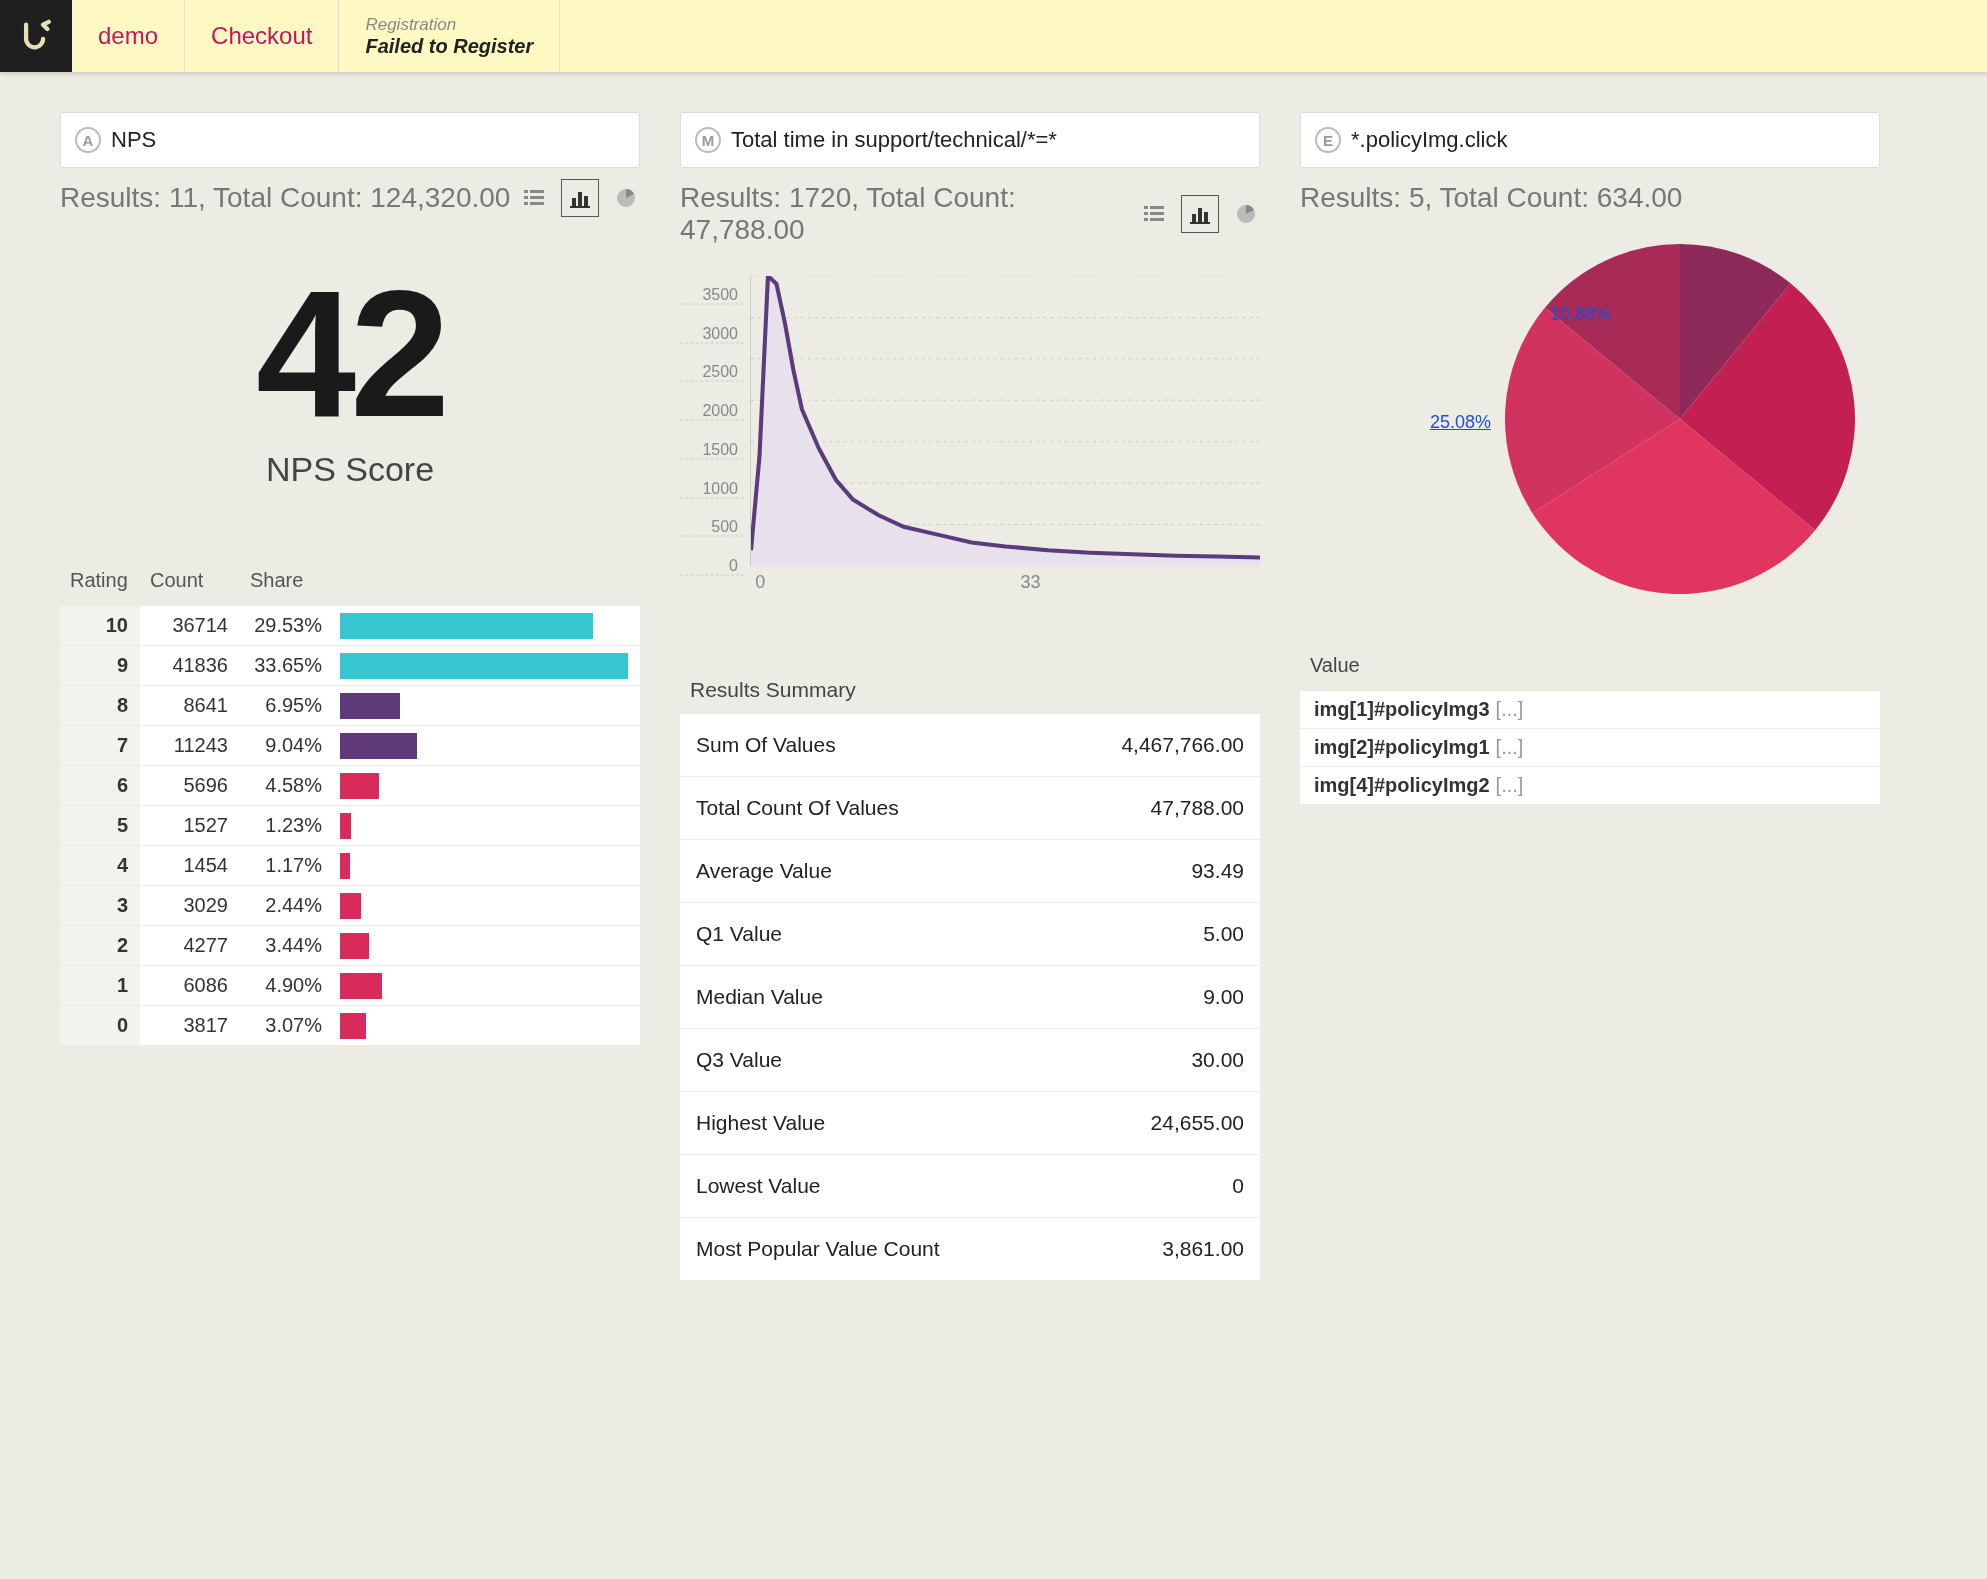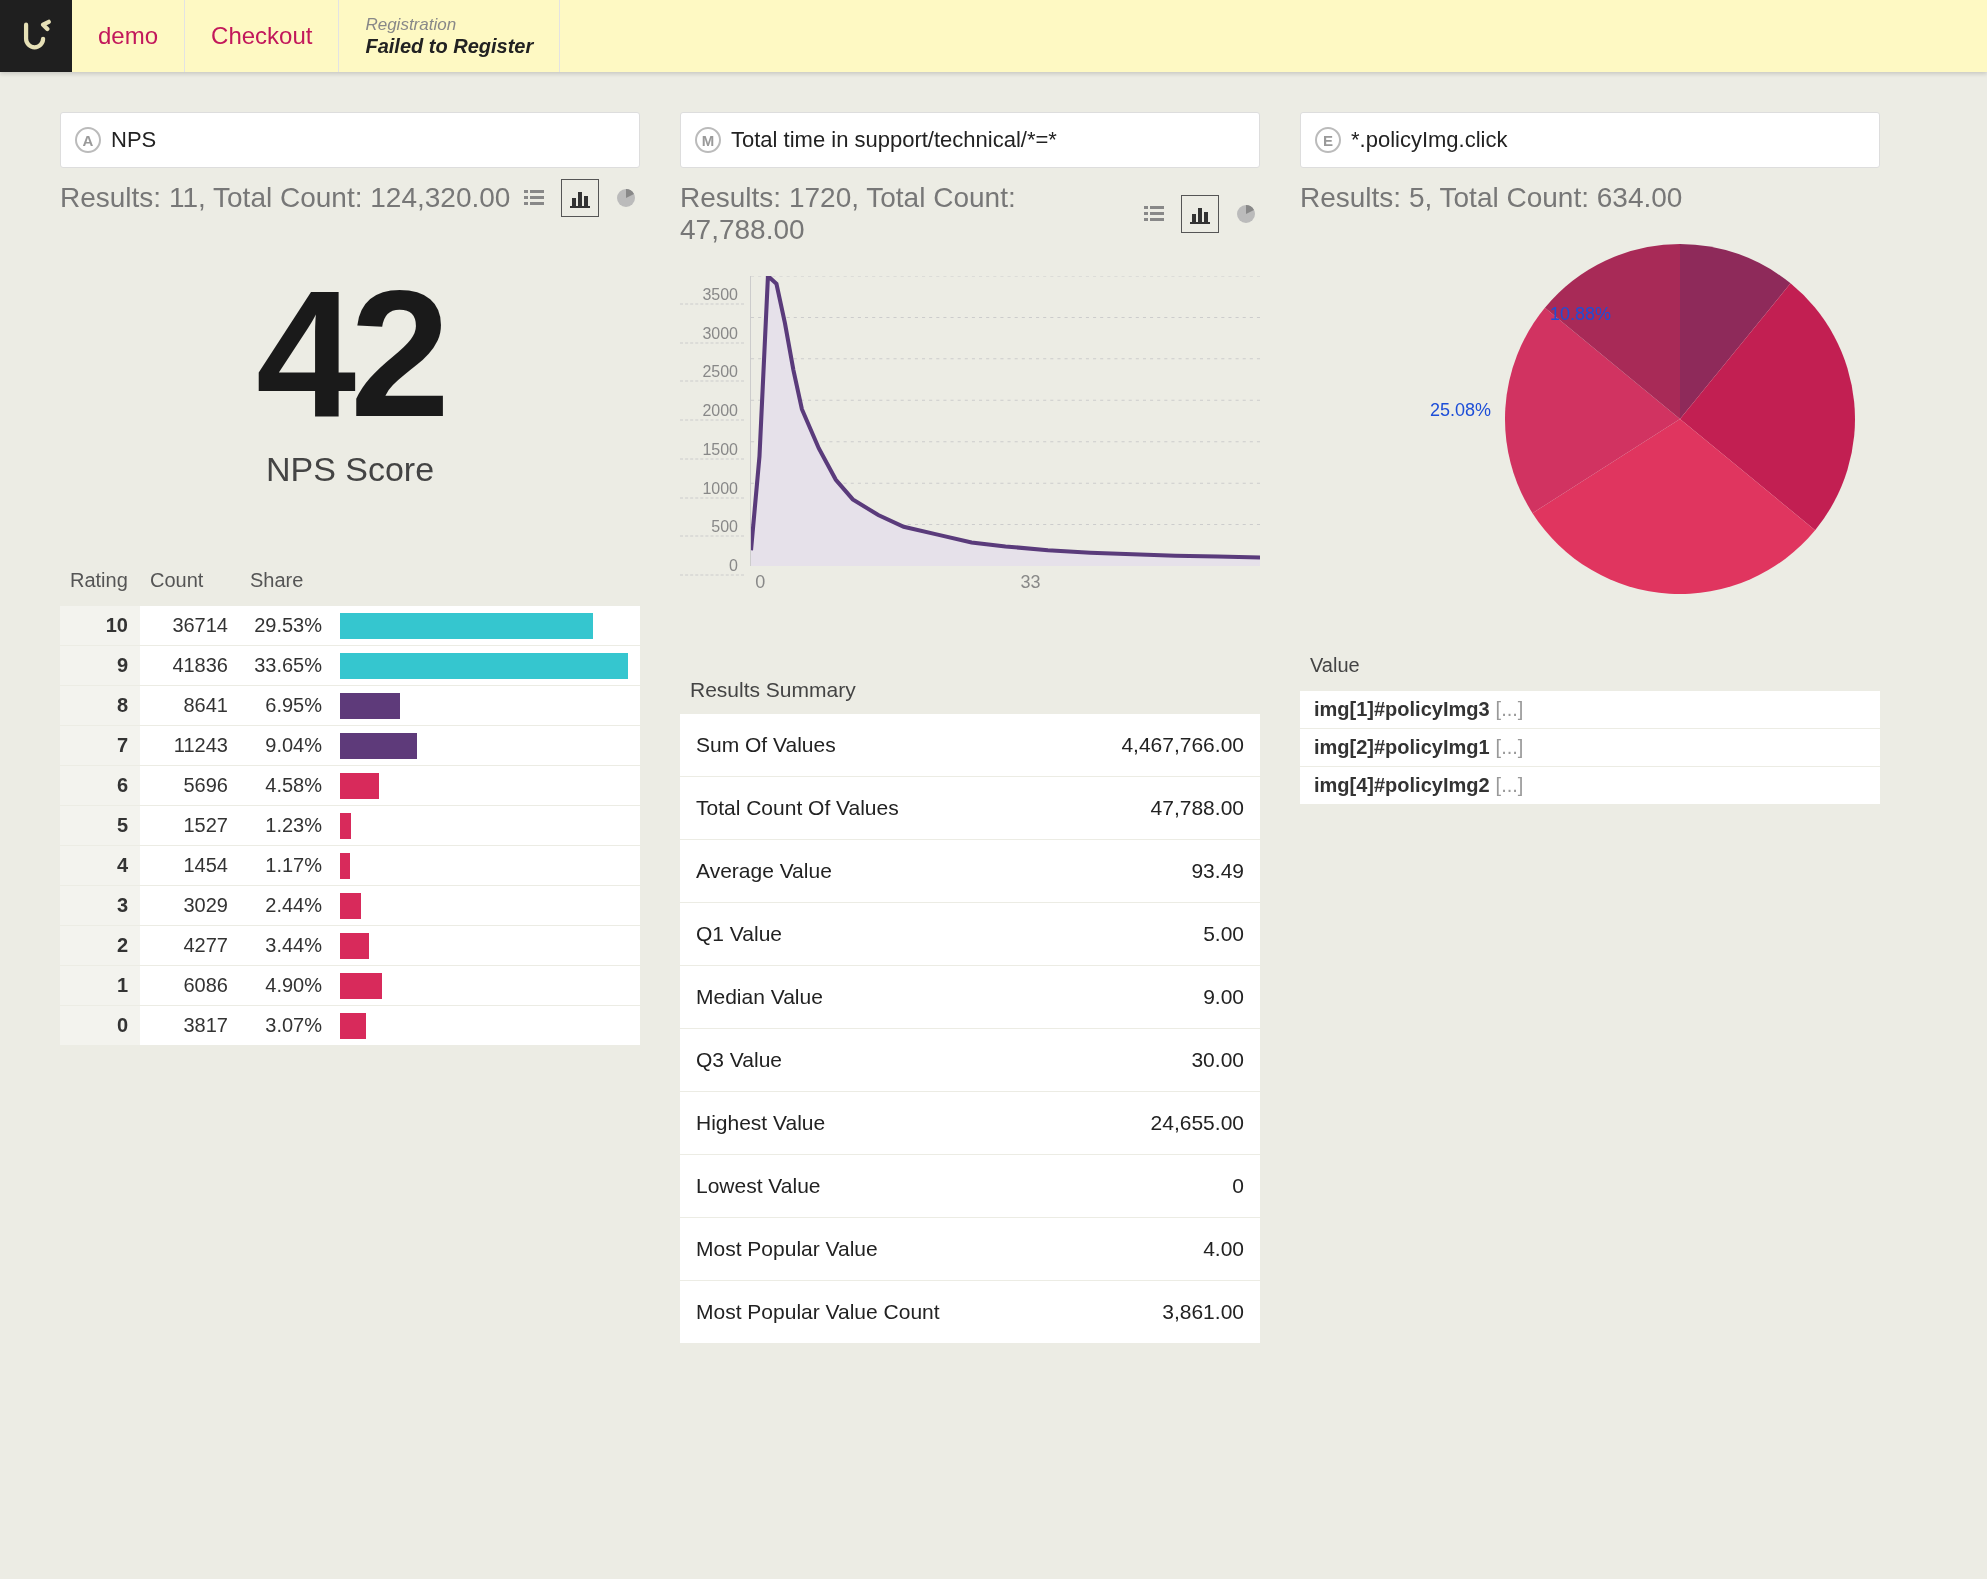--- a/index.html
+++ b/index.html
@@ -396,24 +396,20 @@
           </div>
           <div class="srow">
             <span class="k">Highest Value</span>
             <span class="v">24,655.00</span>
           </div>
           <div class="srow">
             <span class="k">Lowest Value</span>
             <span class="v">0</span>
           </div>
           <div class="srow">
-            <span class="k">Most Popular Value</span>
-            <span class="v">4.00</span>
-          </div>
-          <div class="srow">
             <span class="k">Most Popular Value Count</span>
             <span class="v">3,861.00</span>
           </div>
         </div>
     </div>
   </div>
 
   <div class="panel e">
     <div class="query-box">
       <span class="q-badge">E</span>
@@ -426,21 +422,21 @@
     <div class="pie-wrap">
       <svg id="pie-svg" viewBox="-10 0 400 350" style="position:absolute;left:60px;top:0;width:520px;height:350px">
           <path d="M250,175 L250,0 A175,175 0 0 1 360.5293688559065,39.32296207421476 Z" fill="#8e2a5a"></path>
           <path d="M250,175 L360.5293688559065,39.32296207421476 A175,175 0 0 1 385.11974504311115,286.20995683608834 Z" fill="#c21f52"></path>
           <path d="M250,175 L385.11974504311115,286.20995683608834 A175,175 0 0 1 102.47874838020405,269.1407473973351 Z" fill="#e0355f"></path>
           <path d="M250,175 L102.47874838020405,269.1407473973351 A175,175 0 0 1 114.88025495688882,63.79004316391166 Z" fill="#d13361"></path>
           <path d="M250,175 L114.88025495688882,63.79004316391166 A175,175 0 0 1 249.99999999999997,0 Z" fill="#a82a57"></path>
         </svg>
       <div id="pie-labels">
           <div class="pie-label" style="top: 60px; left: 250px;">10.88%</div>
-          <div class="pie-label" style="top: 156px; left: 130px;">25.08%</div>
+          <div class="pie-label" style="top: 168px; left: 130px; text-decoration: underline;">25.08%</div>
         </div>
     </div>
 
     <div class="value-list">
       <div class="hdr">Value</div>
       <div id="value-rows">
           <div class="vrow">
             <span class="name">img[1]#policyImg3</span>
             <span class="suffix">[...]</span>
           </div>

